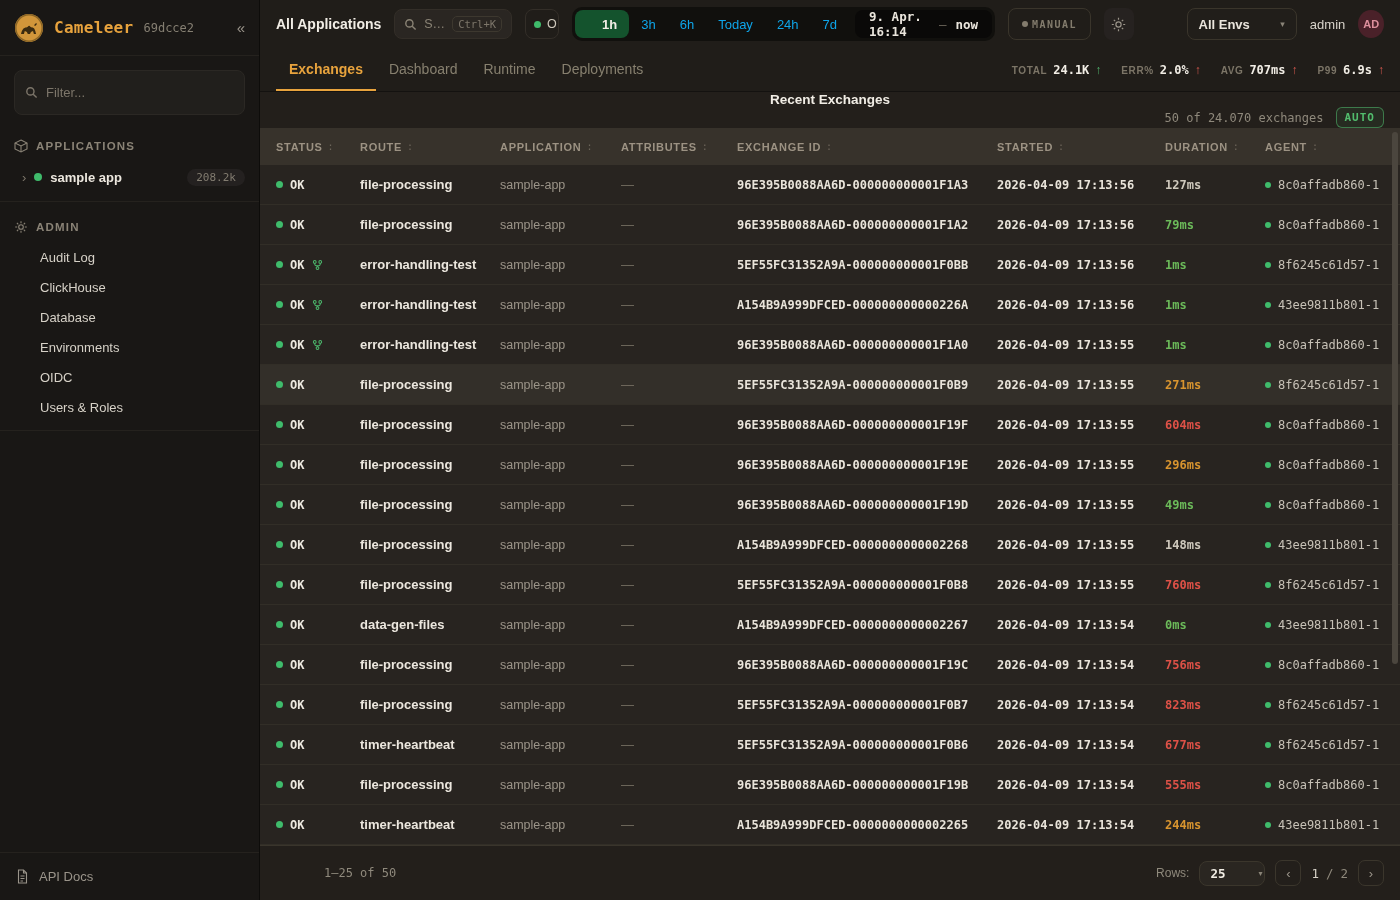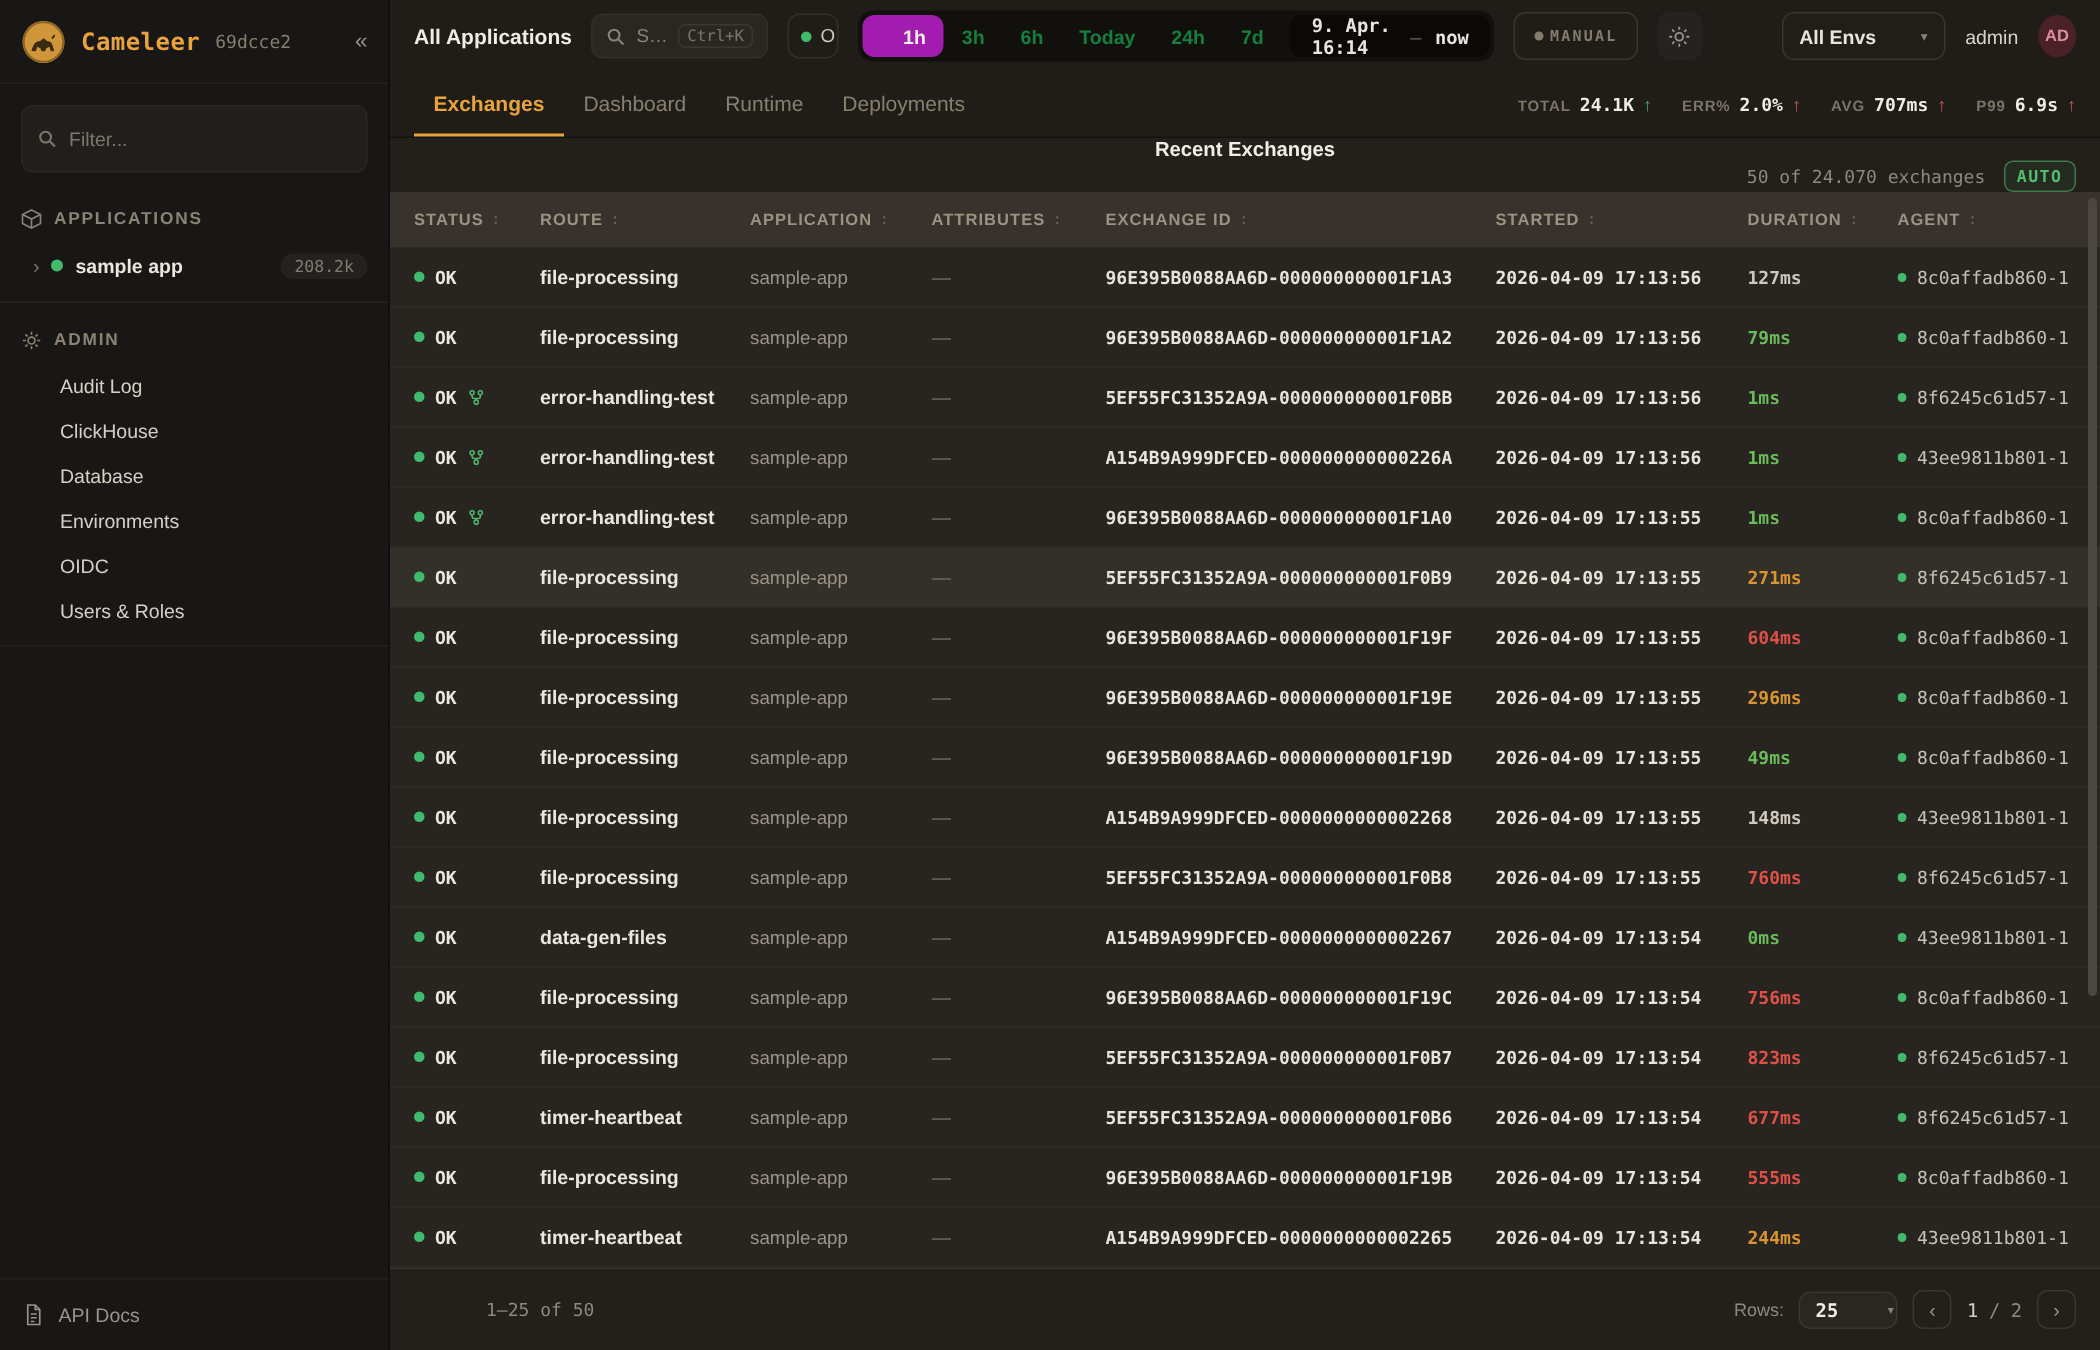--- a/index.html
+++ b/index.html
@@ -41,22 +41,22 @@
 
   .topbar { height:48px; background:#201d19; display:flex; align-items:center; padding:0 16px; gap:13px; }
   .scope-title { font-size:14px; font-weight:bold; color:#f1ede5; white-space:nowrap; }
   .search-pill { width:120px; height:30px; background:#2a2622; border:1px solid #332e28; border-radius:8px; display:flex; align-items:center; gap:7px; padding:0 9px; cursor:pointer; }
   .search-pill .s-text { color:#8a8375; font-size:12.5px; }
   .kbd { margin-left:auto; border:1px solid #3d382f; border-radius:5px; padding:1px 5px; font-family:"DejaVu Sans Mono",monospace; font-size:10.5px; color:#7d766a; }
   .online-pill { height:30px; border:1px solid #332e28; border-radius:8px; display:flex; align-items:center; gap:6px; padding:0 8px; max-width:34px; overflow:hidden; cursor:pointer; }
   .online-pill span { color:#cfc9bd; font-size:12.5px; }
 
   .range-pill { height:34px; background:#11100d; border-radius:10px; display:flex; align-items:center; padding:3px; }
-  .range-btn { height:28px; padding:0 12px; border:none; border-radius:8px; background:transparent; color:#15803d; font-size:13px; font-weight:700; font-family:"Liberation Sans",sans-serif; cursor:pointer; }
-  .range-btn.active { background:#a21caf; color:#f2eee6; font-weight:bold;padding-left:27px; }
+  .range-btn { height:28px; padding:0 12px; border:none; border-radius:8px; background:transparent; color:#0ea5e9; font-size:13px; font-weight:400; font-family:"Liberation Sans",sans-serif; cursor:pointer; }
+  .range-btn.active { background:#14532d; color:#f2eee6; font-weight:bold;padding-left:27px; }
   .date-seg { margin-left:6px; height:28px; background:#0a0908; border-radius:8px; display:flex; align-items:center; gap:9px; padding:0 14px; font-family:"DejaVu Sans Mono",monospace; font-size:12.5px; font-weight:bold; cursor:pointer; }
   .date-seg .d-from, .date-seg .d-to { color:#eae5dc; }
   .date-seg .d-sep { color:#6e675c; font-weight:normal; }
 
   .manual-btn { margin-left:auto; height:32px; padding:0 13px; border-radius:8px; border:1px solid #3a352b; background:transparent; display:flex; align-items:center; gap:4px; color:#837c6d; font-family:"DejaVu Sans Mono",monospace; font-size:10px; font-weight:bold; letter-spacing:1.5px; cursor:pointer; }
   .manual-dot { width:6px; height:6px; border-radius:50%; background:#837c6d; }
   .icon-btn { width:32px; height:32px; border-radius:8px; background:#262220; border:none; display:flex; align-items:center; justify-content:center; cursor:pointer; }
   .envs-select { height:32px; width:118px; border-radius:8px; border:1px solid #3a352b; background:#211e1a; display:flex; align-items:center; justify-content:space-between; padding:0 11px; cursor:pointer;margin-left:40px; }
   .envs-select .env-label { font-size:13px; font-weight:bold; color:#eae5dc; }
   .envs-select .env-chev { font-size:9px; color:#8a8478; }

